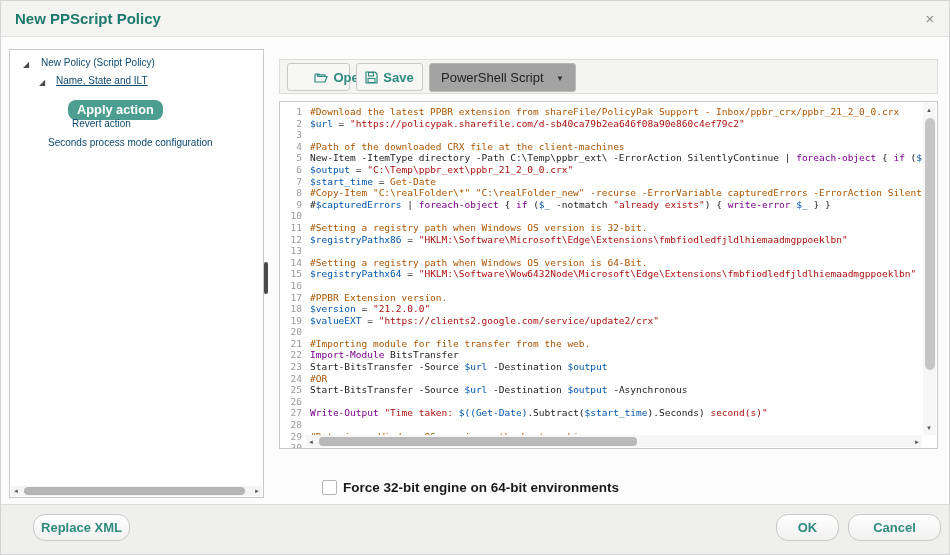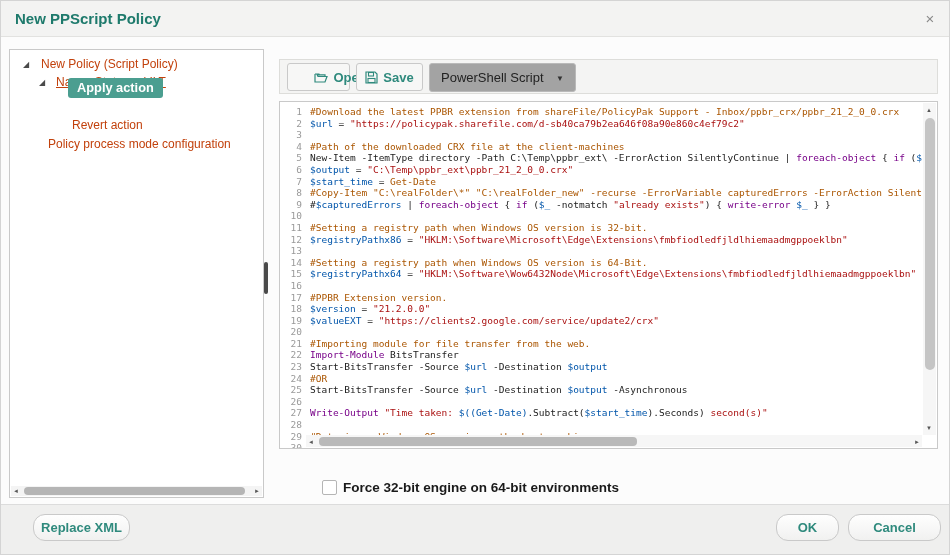--- a/index.html
+++ b/index.html
@@ -14,21 +14,21 @@
     position:absolute; left:0; top:0; width:950px; height:36px;
     background:#f3f3f2; border-bottom:1px solid #e2e2e0;
   }
   #title { position:absolute; left:14px; top:9px; font-size:15px; font-weight:bold; color:#1e7a6c; }
   #close { position:absolute; right:12px; top:9px; font-size:15px; color:#8a8a8a; cursor:pointer; width:18px; text-align:center; }
   
   #tree-panel {
     position:absolute; left:8px; top:48px; width:255px; height:449px;
     background:#ffffff; border:1px solid #c9c9c9;
   }
-  .tree-row { position:absolute; font-size:12px; color:#c2410c; white-space:nowrap; cursor:default; }
+  .tree-row { position:absolute; font-size:10px; color:#0c4a6e; white-space:nowrap; cursor:default; }
   .tw-arrow { position:absolute; font-size:8px; color:#4a4a4a; }
   .tree-pill {
     position:absolute; background:#4b9e90; color:#fff; font-weight:bold; font-size:12.8px;
     padding:2px 9px 3px 9px; border-radius:3px; white-space:nowrap;
   }
   
   #tree-hscroll { position:absolute; left:1px; right:1px; bottom:1px; height:10px; background:#f4f4f4; }
   #tree-hscroll .sb-thumb { position:absolute; left:13px; right:17px; top:1px; height:8px; background:#b5b5b5; border-radius:4px; }
   .sb-arrow { position:absolute; font-size:6px; color:#555; line-height:10px; }
   
@@ -96,25 +96,25 @@
     <div id="close">×</div>
   </div>
 
   <div id="tree-panel">
     <span class="tw-arrow" style="left:13px;top:10px;">◢</span>
     <div class="tree-row" style="left:31px;top:7px;">New Policy (Script Policy)</div>
 
     <span class="tw-arrow" style="left:29px;top:28px;">◢</span>
     <div class="tree-row" style="left:46px;top:25px;text-decoration:underline;">Name, State and ILT</div>
 
-    <div class="tree-pill" style="left:58px;top:28px;">Apply action</div>
+    <div class="tree-pill" style="left:58px;top:50px;border-radius:8px;">Apply action</div>
 
     <div class="tree-row" style="left:62px;top:68px;">Revert action</div>
 
-    <div class="tree-row" style="left:38px;top:87px;">Policy process mode configuration</div>
+    <div class="tree-row" style="left:38px;top:87px;">Seconds process mode configuration</div>
 
     <div id="tree-hscroll">
       <span class="sb-arrow" style="left:2px;top:0;">◄</span>
       <div class="sb-thumb"></div>
       <span class="sb-arrow" style="right:2px;top:0;">►</span>
     </div>
   </div>
 
   <div id="splitter">
     <div id="splitter-handle"></div>

